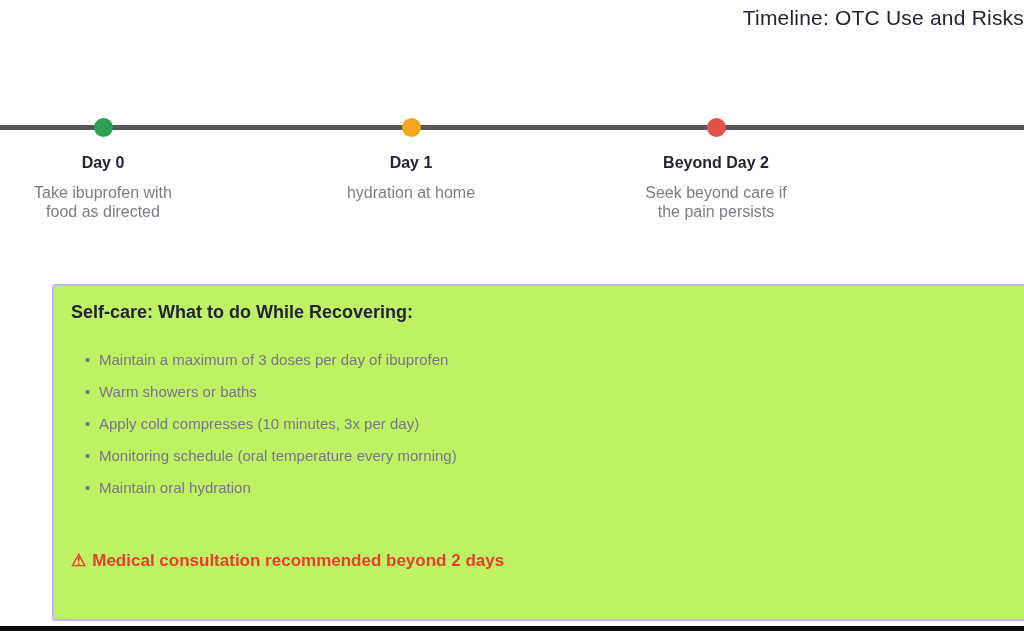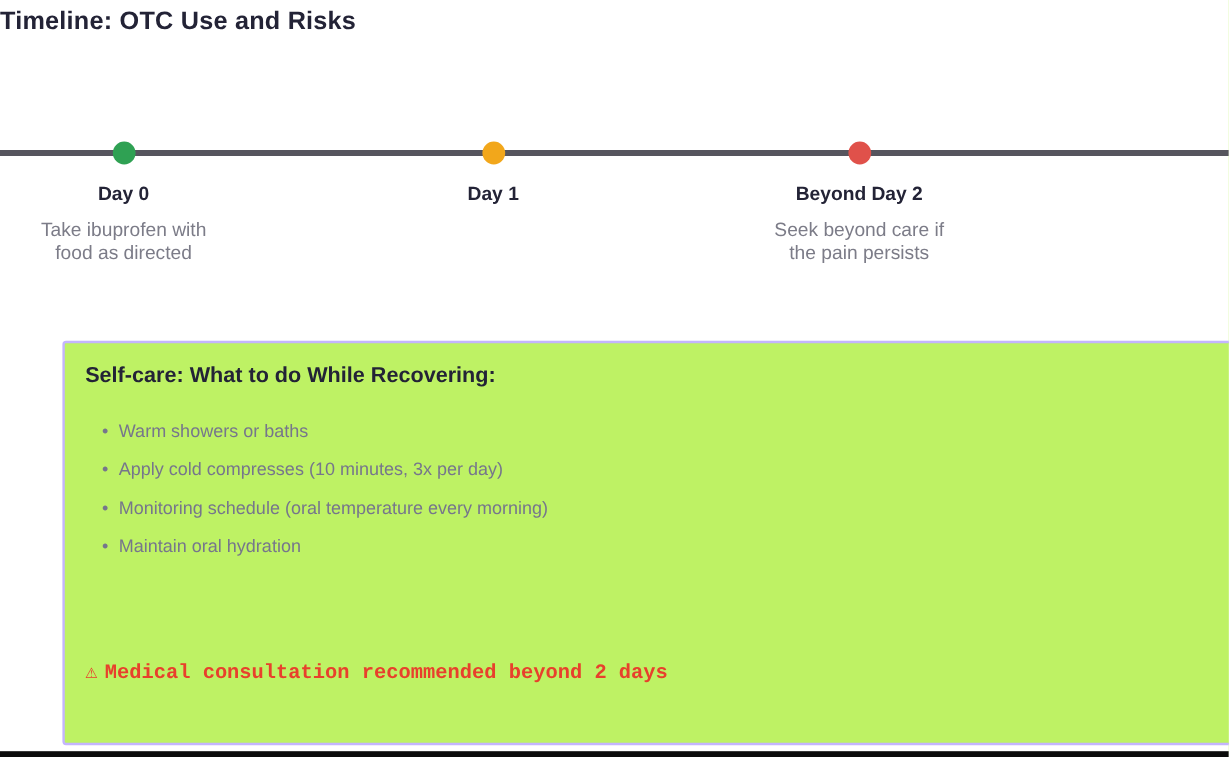--- a/index.html
+++ b/index.html
@@ -7,23 +7,23 @@
     width: 1024px; height: 631px;
     position: relative;
     background: #ffffff;
     font-family: "Liberation Sans", sans-serif;
     overflow: hidden;
   }
 
   .page-title {
     position: absolute;
     top: 6px; left: 0; width: 100%;
-    text-align: left;
+    text-align: right;
     font-size: 21px;
-    font-weight: bold;
+    font-weight: normal;
     color: #232336;
     letter-spacing: 0.2px;
   }
 
   .tl-line {
     position: absolute;
     top: 125px; left: 0;
     width: 1024px; height: 5px;
     background: #56555e;
   }
@@ -99,21 +99,20 @@
     color: #76768c;
   }
 
   .warning {
     position: absolute;
     left: 17px; top: 264px;
     font-size: 17px;
     font-weight: bold;
     color: #e8402c;
     white-space: nowrap;
-    font-family: Liberation Mono, monospace;
   }
   .warning .warn-icon { margin-right: 6px; }
 
   .bottom-bar {
     position: absolute;
     left: 0; bottom: 0;
     width: 100%; height: 5px;
     background: #0b0b0b;
   }
 </style>
@@ -130,36 +129,40 @@
   <div class="m-text">
     <div>Take ibuprofen with</div>
     <div>food as directed</div>
   </div>
 </div>
 
 <div class="milestone m1">
   <span class="dot orange"></span>
   <div class="m-date">Day 1</div>
   <div class="m-text">
+    <div>hydration at home</div>
   </div>
 </div>
 
 <div class="milestone m2">
   <span class="dot red"></span>
   <div class="m-date">Beyond Day 2</div>
   <div class="m-text">
     <div>Seek beyond care if</div>
     <div>the pain persists</div>
   </div>
 </div>
 
 <div class="info-box">
   <div class="box-title">Self-care: What to do While Recovering:</div>
 
   <div class="bullet-list">
+    <div class="bullet-row">
+      <span class="bullet-marker">•</span><span>Maintain a maximum of 3 doses per day of ibuprofen</span>
+    </div>
     <div class="bullet-row">
       <span class="bullet-marker">•</span><span>Warm showers or baths</span>
     </div>
     <div class="bullet-row">
       <span class="bullet-marker">•</span><span>Apply cold compresses (10 minutes, 3x per day)</span>
     </div>
     <div class="bullet-row">
       <span class="bullet-marker">•</span><span>Monitoring schedule (oral temperature every morning)</span>
     </div>
     <div class="bullet-row">

